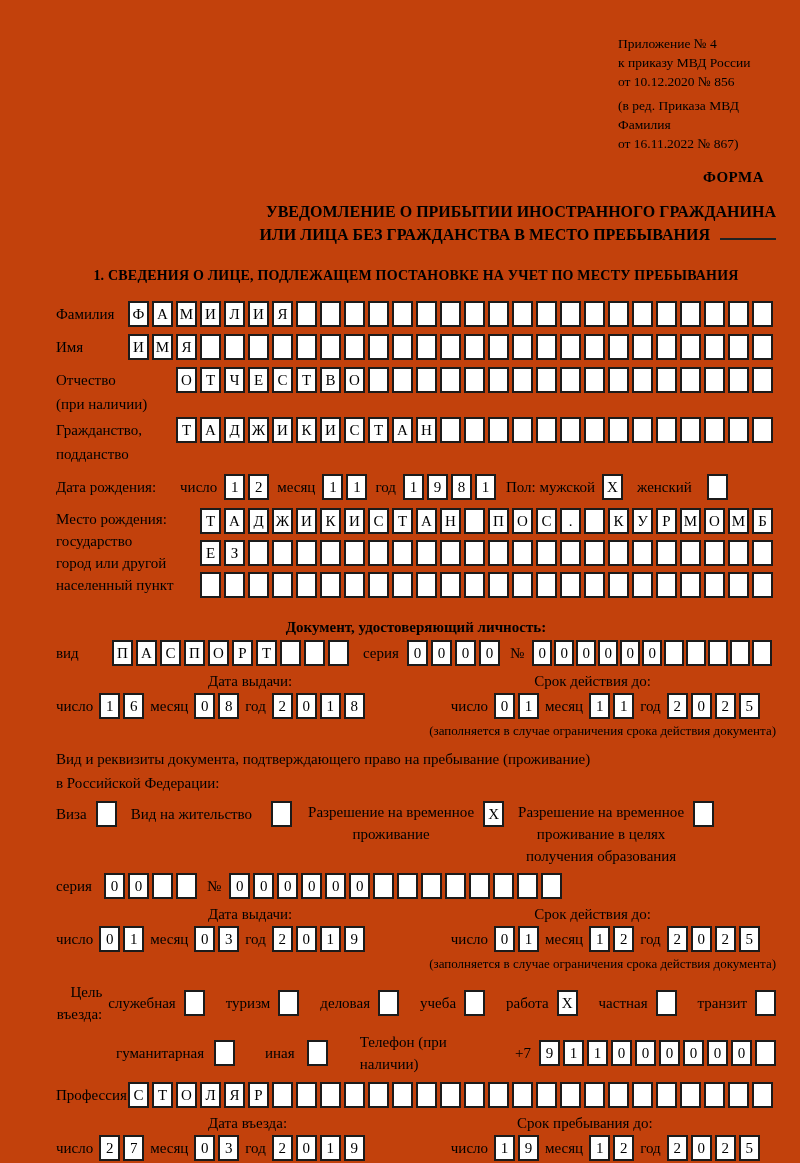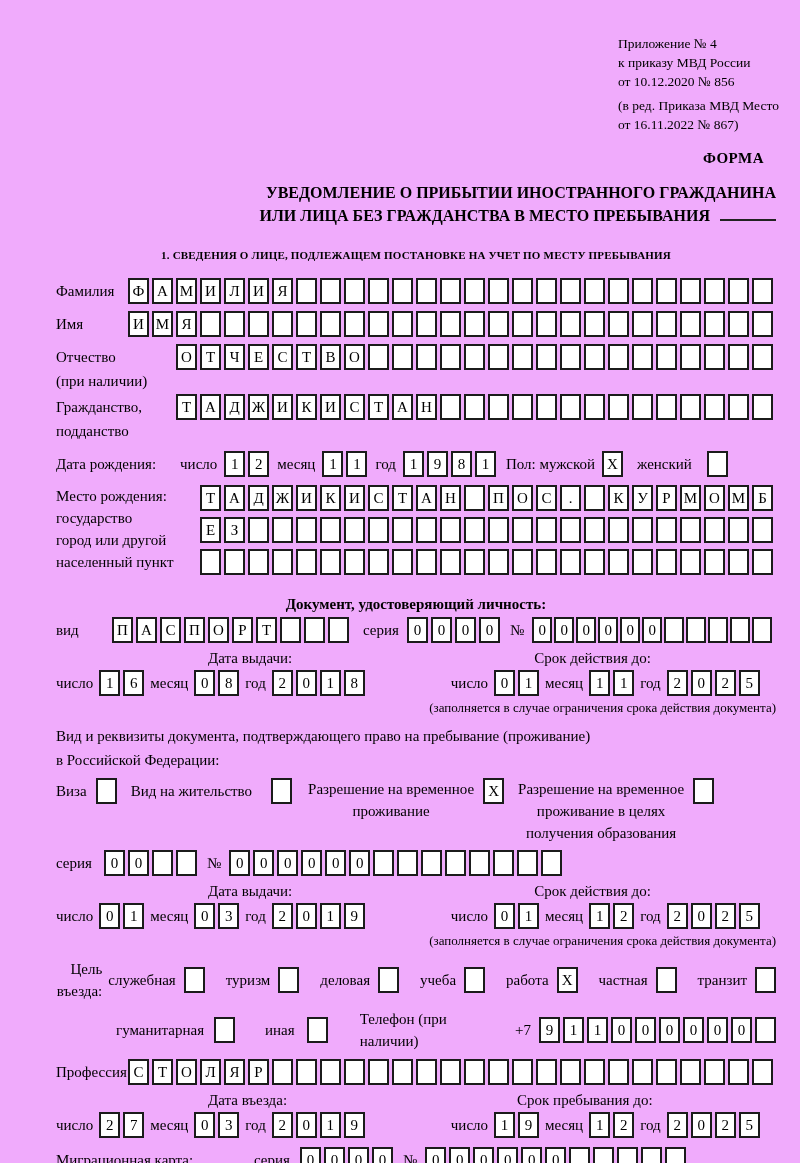--- a/index.html
+++ b/index.html
@@ -1,17 +1,17 @@
 <!DOCTYPE html>
 <html><head>
 <meta charset="utf-8">
 <style>
   html,body{margin:0;padding:0;background:#fff;}
   .page{
-    width:800px;height:1163px;background:#f0abfc;color:#000;
+    width:800px;height:1163px;background:#c2410c;color:#000;
     font-family:"Liberation Serif","DejaVu Serif",serif;
     position:relative;box-sizing:border-box;
     padding:34px 24px 0 56px;overflow:hidden;
   }
   .lbl{font-size:15px;line-height:22px;}
   .small{font-size:13px;line-height:17px;}
   
   .cells{display:flex;gap:3px;flex:none;}
   .cell{
     box-sizing:border-box;flex:none;width:21px;height:26px;
@@ -22,21 +22,21 @@
   .tight{gap:2px;}
   .tight .cell{width:20px;}
   .row{display:flex;align-items:center;}
   
   .top-note{margin-left:562px;width:170px;font-size:13.5px;line-height:19px;}
   .top-note .rev{margin-top:5px;}
   .forma{text-align:right;font-weight:bold;font-size:15px;margin:16px 12px 0 0;letter-spacing:.5px;}
   
   .title{margin-top:14px;text-align:right;font-weight:bold;font-size:16px;line-height:23px;}
   .uline{display:inline-block;width:56px;border-bottom:2px solid #222;height:14px;margin-left:10px;}
-  .section-heading{margin-top:22px;text-align:center;font-weight:bold;font-size:11px;letter-spacing:.2px;}
+  .section-heading{margin-top:22px;text-align:center;font-weight:bold;font-size:14px;letter-spacing:.2px;}
   
   .f-row{margin-top:7px;display:flex;align-items:center;}
   .w1{width:72px;flex:none;}
   .w2{width:120px;flex:none;}
   .sub{margin-top:0;}
   .twoline{margin-top:7px;}
   .twoline .row{align-items:center;}
   
   .bd .g{margin-left:8px;display:flex;align-items:center;gap:7px;}
   
@@ -66,21 +66,21 @@
 </style>
 </head>
 <body>
 
 <div class="page">
 
   <div class="top-note">
     <div>Приложение № 4</div>
     <div>к приказу МВД России</div>
     <div>от 10.12.2020 № 856</div>
-    <div class="rev">(в ред. Приказа МВД Место</div>
+    <div class="rev">(в ред. Приказа МВД Фамилия</div>
     <div>от 16.11.2022 № 867)</div>
   </div>
   <div class="forma">ФОРМА</div>
 
   <div class="title">
     <div>УВЕДОМЛЕНИЕ О ПРИБЫТИИ ИНОСТРАННОГО ГРАЖДАНИНА</div>
     <div><span>ИЛИ ЛИЦА БЕЗ ГРАЖДАНСТВА В МЕСТО ПРЕБЫВАНИЯ</span><span class="uline"></span></div>
   </div>
 
   <div class="section-heading">1. СВЕДЕНИЯ О ЛИЦЕ, ПОДЛЕЖАЩЕМ ПОСТАНОВКЕ НА УЧЕТ ПО МЕСТУ ПРЕБЫВАНИЯ</div>

